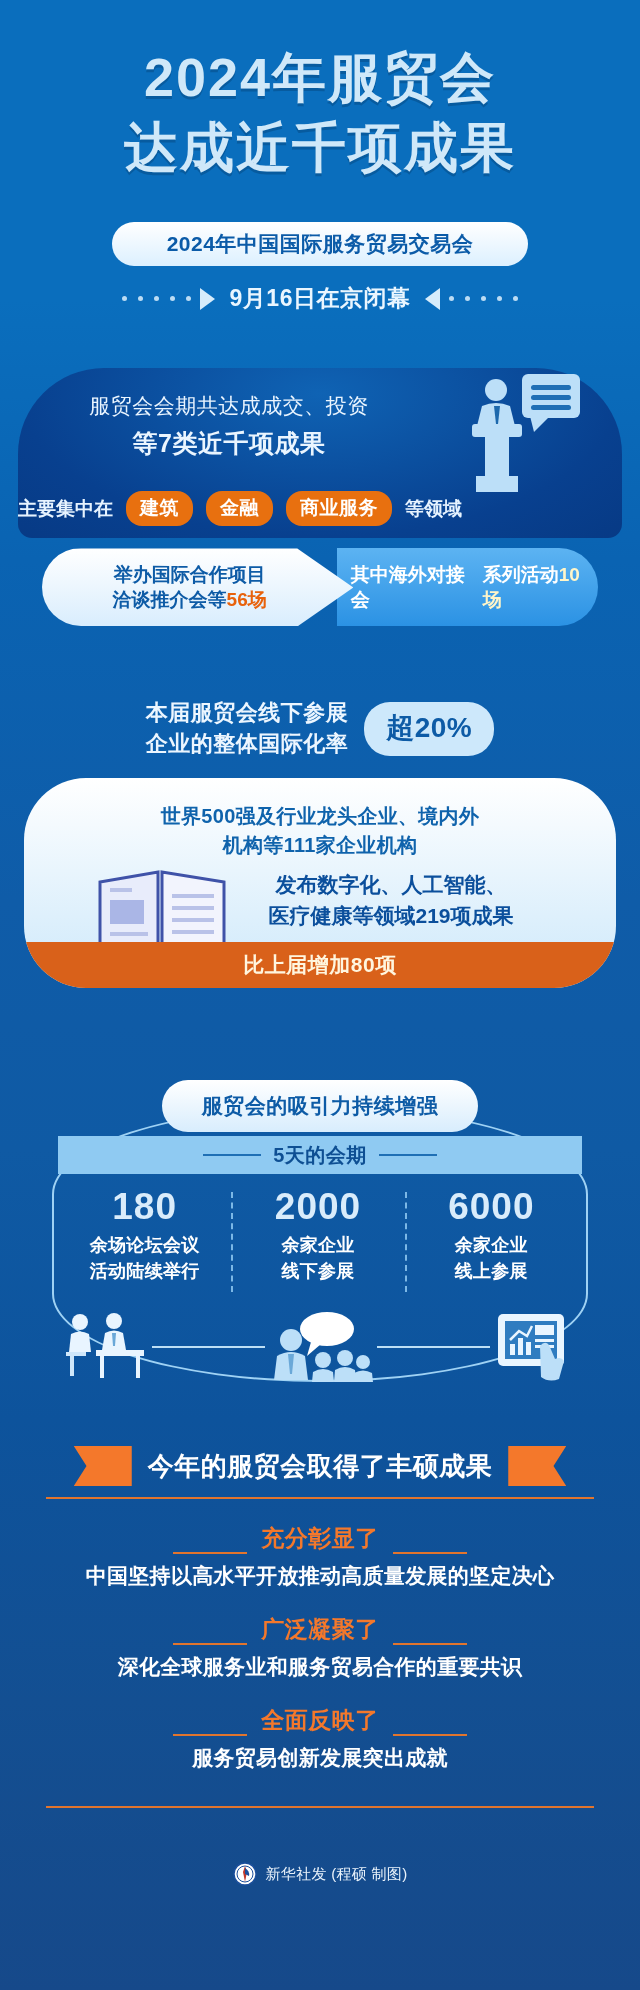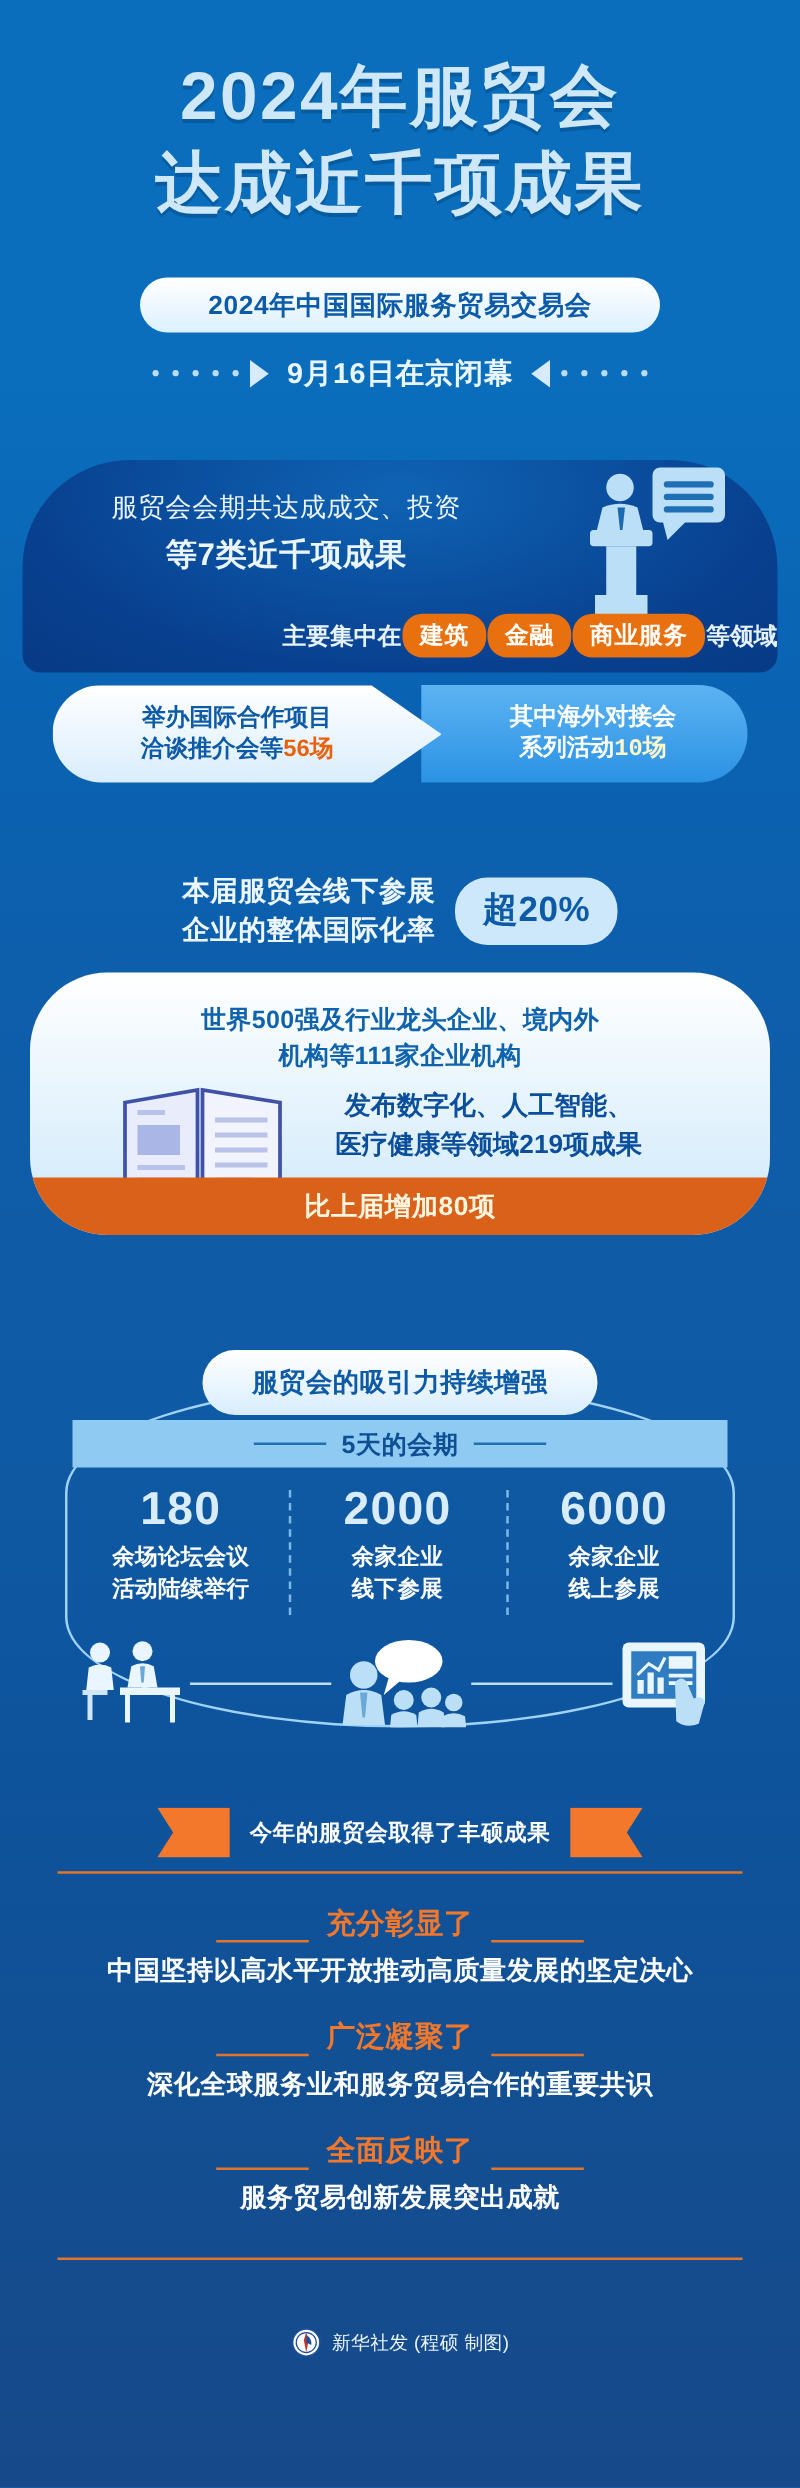--- a/index.html
+++ b/index.html
@@ -92,22 +92,22 @@
     color: #eaf5ff;
   }
   .dome-txt .a { font-size: 21px; font-weight: normal; letter-spacing: .5px; }
   .dome-txt .b { font-size: 25px; font-weight: bold; margin-top: 7px; letter-spacing: .5px; }
 
   .speaker-icon { position: absolute; right: 38px; top: 4px; }
 
   .fields-row {
     position: absolute;
     left: 0; right: 0; bottom: 12px;
-    display: flex; align-items: center; justify-content: flex-end;
-    gap: 1px;
+    display: flex; align-items: center; justify-content: flex-start;
+    gap: 13px;
     font-size: 19px;
     color: #e6f3ff;
     font-weight: bold;
   }
   .tag {
     background: #e8700f;
     color: #fff;
     border-radius: 16px;
     padding: 4px 14px 5px;
     font-size: 19px;
@@ -134,27 +134,26 @@
     clip-path: polygon(0 0, 82% 0, 100% 50%, 82% 100%, 0 100%);
     padding-right: 16px;
     z-index: 2;
   }
   .chev-right {
     position: relative;
     width: 47%;
     margin-left: -3%;
     background: linear-gradient(180deg,#5cb3f2 0%, #2b92e4 100%);
     border-radius: 0 39px 39px 0;
-    display: flex; flex-direction: column;
+    display: flex; 
     align-items: center; justify-content: center;
     color: #ffffff;
     font-weight: bold; font-size: 19px; line-height: 1.35;
     padding-left: 14px;
     z-index: 1;
-    font-family: Liberation Mono, monospace;
   }
   .num-orange { color: #e8620c; }
   .num-cream  { color: #fff6c9; }
 
   
   .intl-row {
     margin: 72px 0 0;
     display: flex;
     align-items: center;
     justify-content: center;
@@ -295,21 +294,21 @@
     display: flex; align-items: center; justify-content: center; gap: 0;
   }
   .flag-l, .flag-r {
     width: 58px; height: 40px; background: #f4782b;
   }
   .flag-l { clip-path: polygon(0 0, 100% 0, 100% 100%, 0 100%, 22% 50%); }
   .flag-r { clip-path: polygon(0 0, 100% 0, 78% 50%, 100% 100%, 0 100%); }
   .ribbon-txt {
     color: #ffffff;
     font-weight: bold;
-    font-size: 18px;
+    font-size: 26px;
     padding: 0 16px;
     letter-spacing: .5px;
   }
   .hr-orange { height: 2px; background: #e1752e; margin-top: 11px; }
 
   .concl-item { margin-top: 24px; text-align: center; }
   .concl-head {
     display: flex; align-items: flex-end; justify-content: center; gap: 14px;
   }
   .concl-head .rule { width: 74px; height: 2px; background: #e1752e; }

